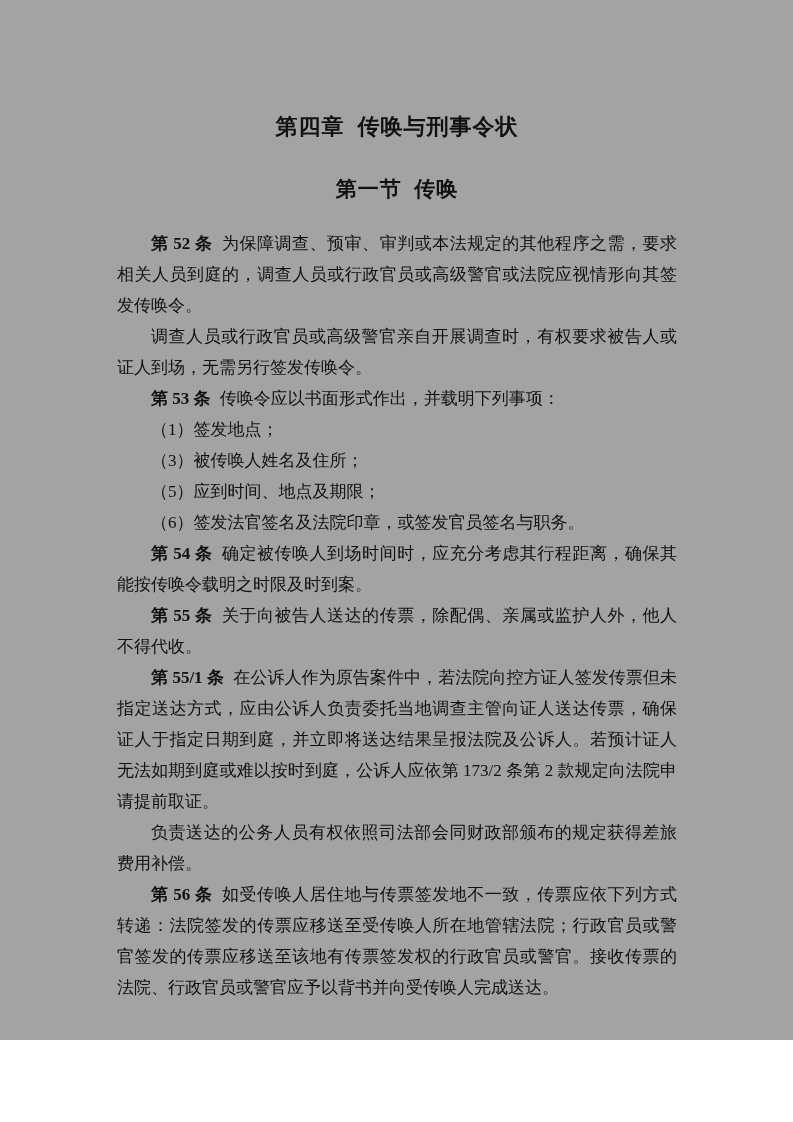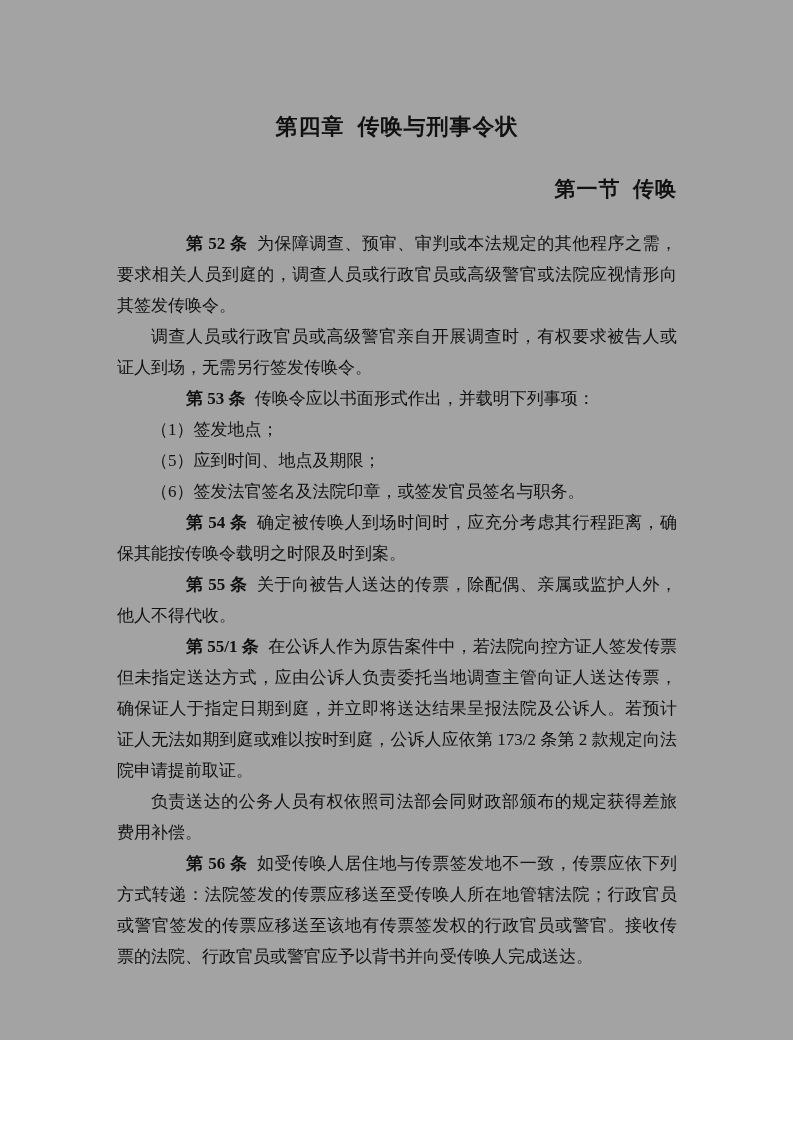--- a/index.html
+++ b/index.html
@@ -29,39 +29,38 @@
     font-weight: bold;
     text-align: center;
     letter-spacing: 1px;
     white-space: pre;
   }
   .section-title {
     margin: 32px 0 0 0;
     font-size: 21px;
     line-height: 30px;
     font-weight: bold;
-    text-align: right;
+    text-align: center;
     letter-spacing: 1px;
     white-space: pre;
   }
   .body-text {
     margin-top: 24px;
     font-size: 17px;
     line-height: 31px;
     text-align: justify;
   }
   .body-text p {
     margin: 0;
     padding: 0;
     text-indent: 2em;
   }
   .art-label {
     font-weight: bold;
     margin-right: 0.55em;
-    margin-left: 35px;
   }
   .page-number {
     position: absolute;
     left: 0;
     right: 0;
     top: 1037px;
     text-align: center;
     font-size: 13px;
     font-family: "Liberation Sans", "DejaVu Sans", sans-serif;
     color: #222222;
@@ -78,20 +77,21 @@
 
     <h2 class="section-title">第一节  传唤</h2>
 
     <div class="body-text">
 
       <p><span class="art-label">第 52 条</span><span>为保障调查、预审、审判或本法规定的其他程序之需，要求相关人员到庭的，调查人员或行政官员或高级警官或法院应视情形向其签发传唤令。</span></p>
       <p><span>调查人员或行政官员或高级警官亲自开展调查时，有权要求被告人或证人到场，无需另行签发传唤令。</span></p>
 
       <p><span class="art-label">第 53 条</span><span>传唤令应以书面形式作出，并载明下列事项：</span></p>
       <p>（1）签发地点；</p>
+      <p>（3）被传唤人姓名及住所；</p>
       <p>（5）应到时间、地点及期限；</p>
       <p>（6）签发法官签名及法院印章，或签发官员签名与职务。</p>
 
       <p><span class="art-label">第 54 条</span><span>确定被传唤人到场时间时，应充分考虑其行程距离，确保其能按传唤令载明之时限及时到案。</span></p>
 
       <p><span class="art-label">第 55 条</span><span>关于向被告人送达的传票，除配偶、亲属或监护人外，他人不得代收。</span></p>
 
       <p><span class="art-label">第 55/1 条</span><span>在公诉人作为原告案件中，若法院向控方证人签发传票但未指定送达方式，应由公诉人负责委托当地调查主管向证人送达传票，确保证人于指定日期到庭，并立即将送达结果呈报法院及公诉人。若预计证人无法如期到庭或难以按时到庭，公诉人应依第 173/2 条第 2 款规定向法院申请提前取证。</span></p>
       <p><span>负责送达的公务人员有权依照司法部会同财政部颁布的规定获得差旅费用补偿。</span></p>
 

